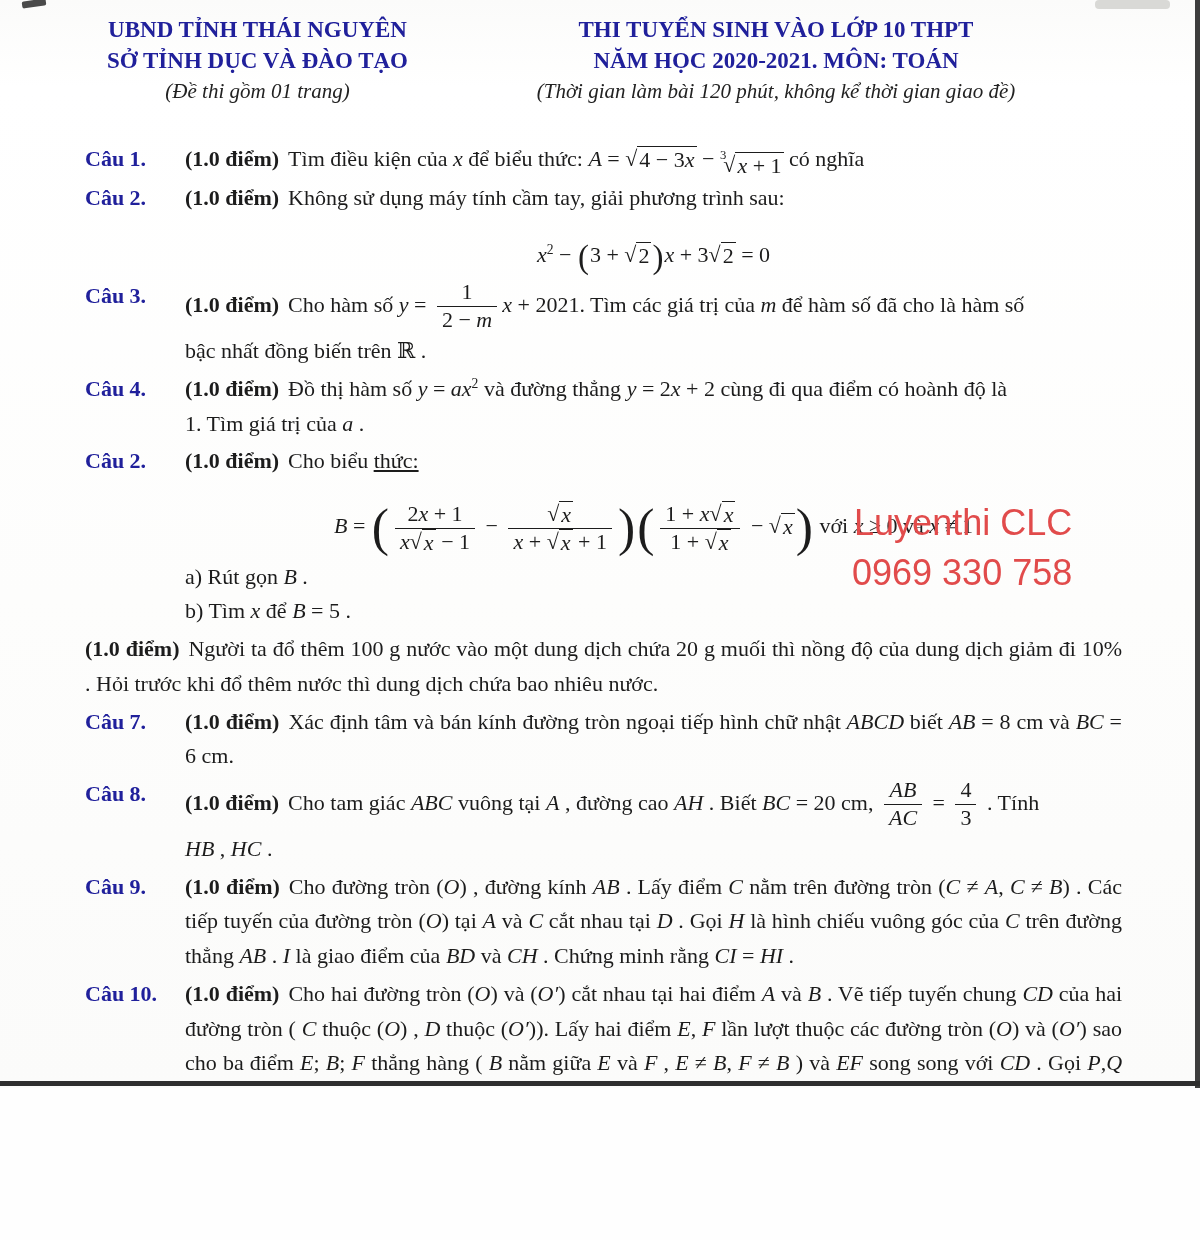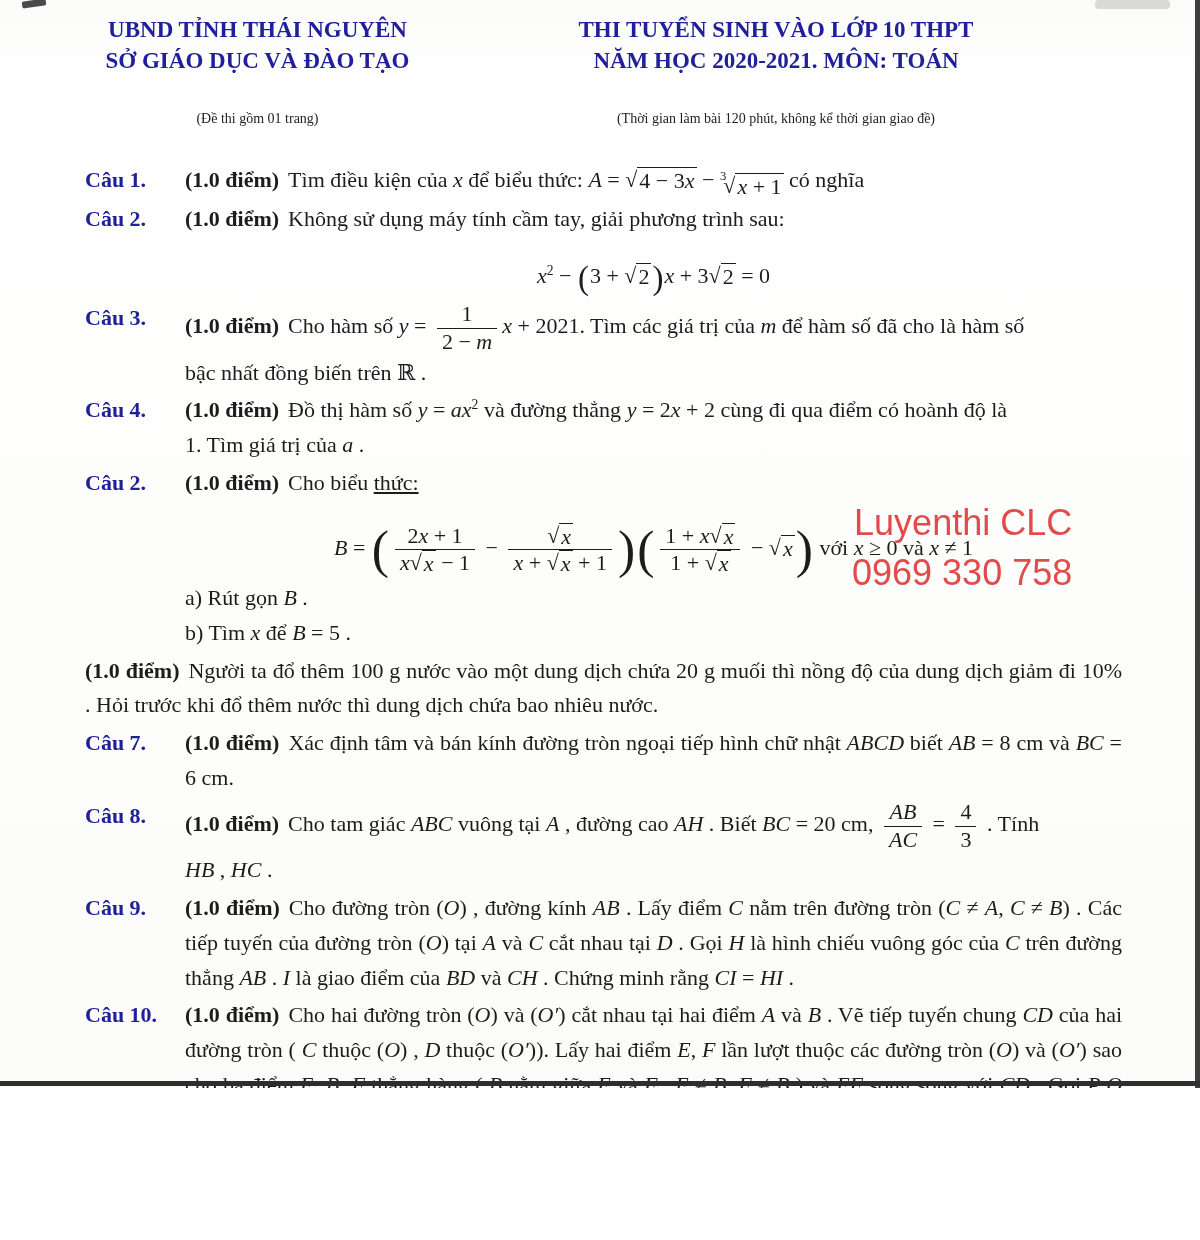--- a/index.html
+++ b/index.html
@@ -10,21 +10,21 @@
     color:#1c1c1c;font-size:22px;
   }
   .page{position:relative;width:1200px;height:1088px;overflow:hidden;
     background:linear-gradient(180deg,#fbfbfa 0%,#ffffff 8%,#fdfdfc 55%,#fbfbfa 100%);}
   .inner{padding:14px 78px 0 85px;}
   
   .header{display:flex;margin-bottom:34px;}
   .h-left{width:345px;text-align:center;flex:0 0 345px;}
   .h-right{flex:1;text-align:center;}
   .h-bold{font-weight:700;color:#20209b;font-size:23px;line-height:1.35;}
-  .h-italic{color:#222;font-size:14px;line-height:1.5;margin-top:32px;}
+  .h-italic{font-style:italic;color:#222;font-size:21px;line-height:1.5;}
   
   .q{display:flex;margin-bottom:3px;}
   .q-label{flex:0 0 100px;width:100px;font-weight:700;color:#20209b;line-height:1.58;}
   .q-content{flex:1;line-height:1.58;text-align:justify;}
   .para{line-height:1.58;}
   .para.center{text-align:center;margin:22px 0 4px 0;}
   .pts{font-weight:700;margin-right:9px;}
   i{font-style:italic;}
   sup{font-size:0.62em;vertical-align:super;line-height:0;}
   .ul{text-decoration:underline;}
@@ -58,21 +58,21 @@
 
 <div class="page">
   <div class="mark-tl"></div>
   <div class="mark-tr"></div>
 
   <div class="inner">
 
     <div class="header">
       <div class="h-left">
         <div class="h-bold">UBND TỈNH THÁI NGUYÊN</div>
-        <div class="h-bold">SỞ GIÁO DỤC VÀ ĐÀO TẠO</div>
+        <div class="h-bold">SỞ TỈNH DỤC VÀ ĐÀO TẠO</div>
         <div class="h-italic">(Đề thi gồm 01 trang)</div>
       </div>
       <div class="h-right">
         <div class="h-bold">THI TUYỂN SINH VÀO LỚP 10 THPT</div>
         <div class="h-bold">NĂM HỌC 2020-2021. MÔN: TOÁN</div>
         <div class="h-italic">(Thời gian làm bài 120 phút, không kể thời gian giao đề)</div>
       </div>
     </div>
 
     <div class="q">

